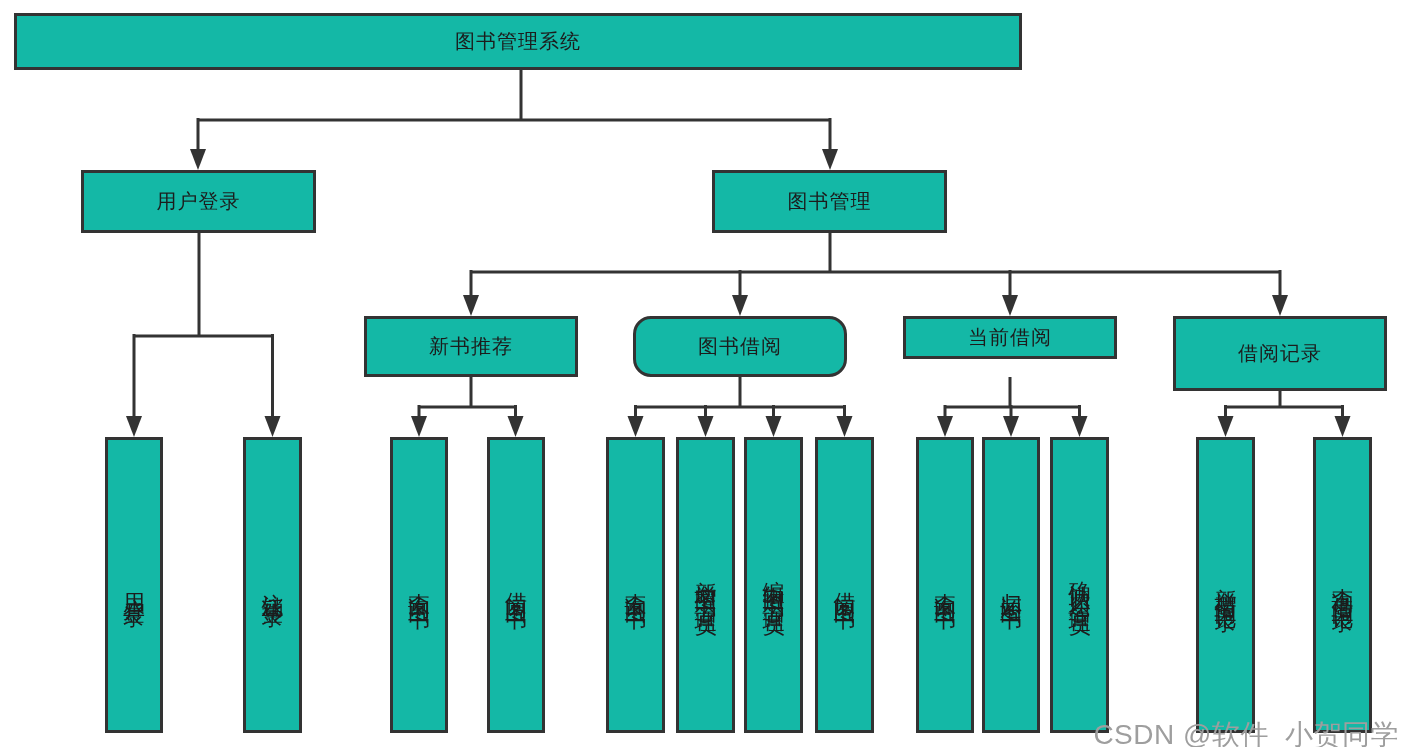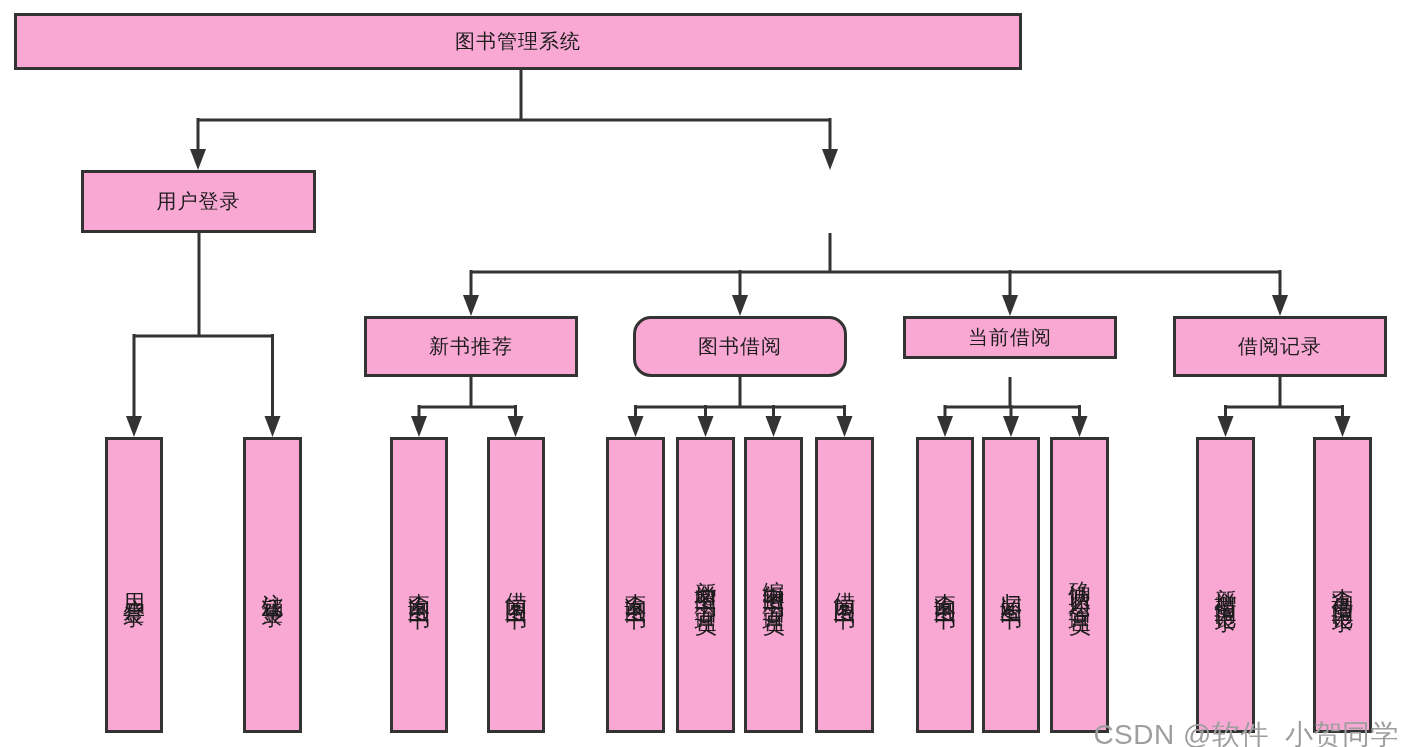--- a/index.html
+++ b/index.html
@@ -11,21 +11,21 @@
   html,body{margin:0;padding:0;}
   body{
     width:1405px;height:747px;background:var(--bg);
     font-family:"Liberation Sans","DejaVu Sans",sans-serif;
     position:relative;overflow:hidden;
   }
   .stage{position:absolute;inset:0;width:1405px;height:747px;}
   svg.wires{position:absolute;left:0;top:0;color:var(--line);}
   .box{
     position:absolute;box-sizing:border-box;
-    border:3px solid var(--line);background:#f9a8d4;
+    border:3px solid var(--line);background:#14b8a6;
     display:flex;align-items:center;justify-content:center;
     color:var(--text);
   }
   .hbox{font-size:20px;letter-spacing:1px;}
   .vbox span{
     writing-mode:vertical-rl;text-orientation:mixed;
     font-size:22px;letter-spacing:5px;line-height:1;
     white-space:nowrap;
   }
   .vbox{font-size:22px;}
@@ -80,31 +80,34 @@
     </g>
   </svg>
 
   <div class="box hbox" style="left:14px;top:13px;width:1008px;height:57px;">
     <span>图书管理系统</span>
   </div>
 
   <div class="box hbox" style="left:81px;top:170px;width:235px;height:63px;">
     <span>用户登录</span>
   </div>
+  <div class="box hbox" style="left:712px;top:170px;width:235px;height:63px;">
+    <span>图书管理</span>
+  </div>
 
   <div class="box hbox" style="left:364px;top:316px;width:214px;height:61px;text-align:center;">
     <span>新书推荐</span>
   </div>
   <div class="box hbox" style="left:633px;top:316px;width:214px;height:61px;border-radius:18px;">
     <span>图书借阅</span>
   </div>
   <div class="box hbox" style="left:903px;top:316px;width:214px;height:43px;">
     <span>当前借阅</span>
   </div>
-  <div class="box hbox" style="left:1173px;top:316px;width:214px;height:61px;">
+  <div class="box hbox" style="left:1173px;top:316px;width:214px;height:75px;">
     <span>借阅记录</span>
   </div>
 
   <div class="box vbox" style="left:105px;top:437px;width:58px;height:296px;">
     <span>用户登录</span>
   </div>
   <div class="box vbox" style="left:243px;top:437px;width:59px;height:296px;">
     <span>注销登录</span>
   </div>
 

